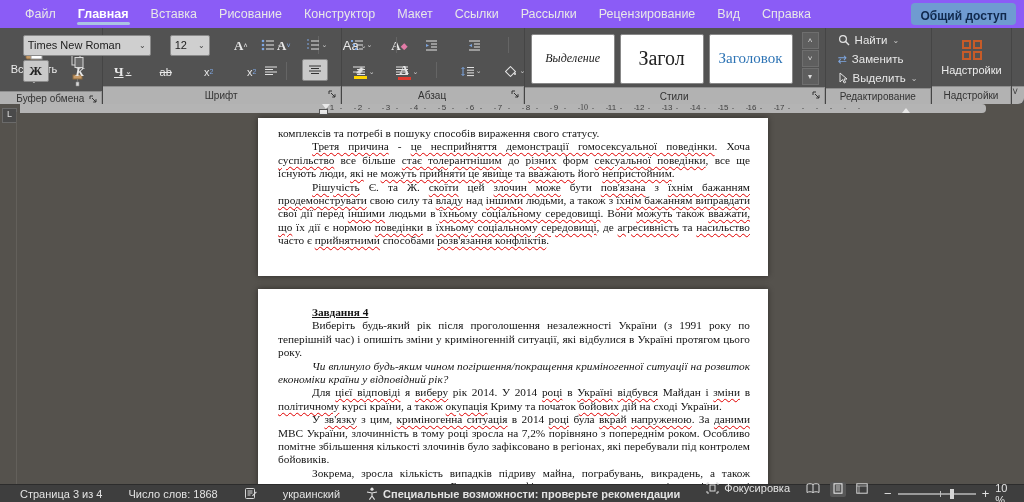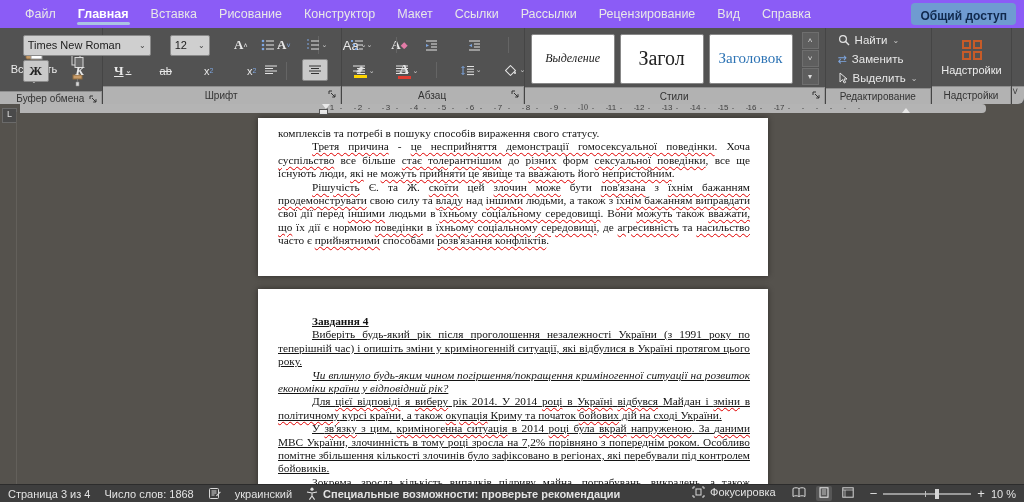--- a/index.html
+++ b/index.html
@@ -25,21 +25,21 @@
   .g-content{flex:1;display:flex;align-items:center;padding:4px 6px 2px 6px;color:#e6e6e6;}
   .g-label{height:17px;background:#b2b2b2;border-top:1px solid #8f8f8f;border-right:1px solid #9a9a9a;
            color:#333;font-size:10px;display:flex;align-items:center;justify-content:center;position:relative;}
   .launcher{position:absolute;right:3px;top:3px;width:9px;height:9px;}
   .launcher svg{display:block;}
   .bigbtn{display:flex;flex-direction:column;align-items:center;justify-content:center;gap:2px;
           width:56px;height:56px;border-radius:3px;font-size:11px;color:#ececec;}
   .minicol{display:flex;flex-direction:column;gap:3px;margin-left:4px;}
   .mini{width:22px;height:17px;display:flex;align-items:center;justify-content:center;font-size:12px;color:#e3e3e3;}
   .fontgrid{display:flex;flex-direction:column;gap:4px;}
-  .frow{display:flex;align-items:center;gap:19px;}
+  .frow{display:flex;align-items:flex-end;gap:19px;}
   .combo{background:#cfcfcf;border:1px solid #8a8a8a;border-radius:2px;color:#1c1c1c;
          font-size:11px;height:19px;display:flex;align-items:center;padding:0 4px;justify-content:space-between;}
   .combo .chev{font-size:8px;color:#444;margin-left:5px;}
   .ib{min-width:20px;height:20px;display:flex;align-items:center;justify-content:center;
       font-size:13px;color:#e8e8e8;border-radius:2px;padding:0 2px;}
   .ib.on{background:#c9c9c9;color:#222;border:1px solid #8a8a8a;}
   .ib .chev{font-size:7px;margin-left:2px;color:#cfcfcf;}
   .vsep{width:1px;height:38px;background:#656565;margin:0 3px;align-self:center;}
   .serifb{font-family:"Liberation Serif","DejaVu Serif",serif;font-weight:bold;}
   .blue{color:var(--accent-blue-light,#7ea6e0);}
@@ -81,34 +81,34 @@
   .m-right{left:882px;top:4px;border-left:4px solid transparent;border-right:4px solid transparent;border-bottom:5px solid #e8e8e8;}
   .tabsel{position:absolute;left:2px;top:108px;width:13px;height:13px;background:#4a4a4a;border:1px solid #6a6a6a;
           color:#ddd;font-size:9px;line-height:11px;text-align:center;}
 
   
   .docarea{position:absolute;left:0;top:112px;width:1024px;height:372px;overflow:hidden;}
   .vruler{position:absolute;left:16px;top:0;width:1px;height:100%;background:#63605b;}
   .page{position:absolute;left:258px;width:510px;background:#fff;box-shadow:0 0 6px rgba(0,0,0,.45);
         box-sizing:border-box;font-family:"Liberation Serif","DejaVu Serif",serif;color:#141414;}
   .page1{top:6px;height:158px;padding:9px 18px 0 20px;overflow:hidden;}
-  .page2{top:177px;height:210px;padding:26px 18px 0 20px;overflow:hidden;text-decoration:underline;}
+  .page2{top:177px;height:210px;padding:17px 18px 0 20px;overflow:hidden;}
   .page p{margin:0;font-size:11.3px;line-height:13.4px;text-align:justify;}
   .page p.ind{text-indent:34px;}
   .page p.it{font-style:italic;}
   span.sp{text-decoration:underline;text-decoration-style:wavy;
           text-decoration-color:var(--spell-red,#e00000);text-decoration-thickness:1px;text-underline-offset:2px;}
   span.it{font-style:italic;} span.bd{font-weight:bold;} span.un{text-decoration:underline;}
   span.bd.un{text-decoration:underline;}
 
   
   .statusbar{position:absolute;left:0;top:484px;width:1024px;height:18px;background:#3e3e3e;
              border-top:1px solid #2c2c2c;display:flex;align-items:center;color:#e3e3e3;font-size:11px;
              padding:0 8px;box-sizing:border-box;gap:14px;}
-  .sb-item{display:flex;align-items:center;gap:5px;white-space:nowrap;}
+  .sb-item{display:flex;align-items:center;gap:5px;white-space:nowrap;margin-left:12px;}
   .sb-right{margin-left:auto;display:flex;align-items:flex-start;gap:16px;}
   .sb-bold{font-weight:bold;}
   .viewbtns{display:flex;align-items:center;gap:10px;}
   .zoomctl{display:flex;align-items:center;gap:6px;}
   .ztrack{position:relative;width:88px;height:2px;background:#9a9a9a;}
   .zthumb{position:absolute;left:52px;top:-4px;width:4px;height:10px;background:#d6d6d6;}
   .zmark{position:absolute;left:42px;top:-2px;width:1px;height:6px;background:#bdbdbd;}
 </style>
 </head>
 <body>

